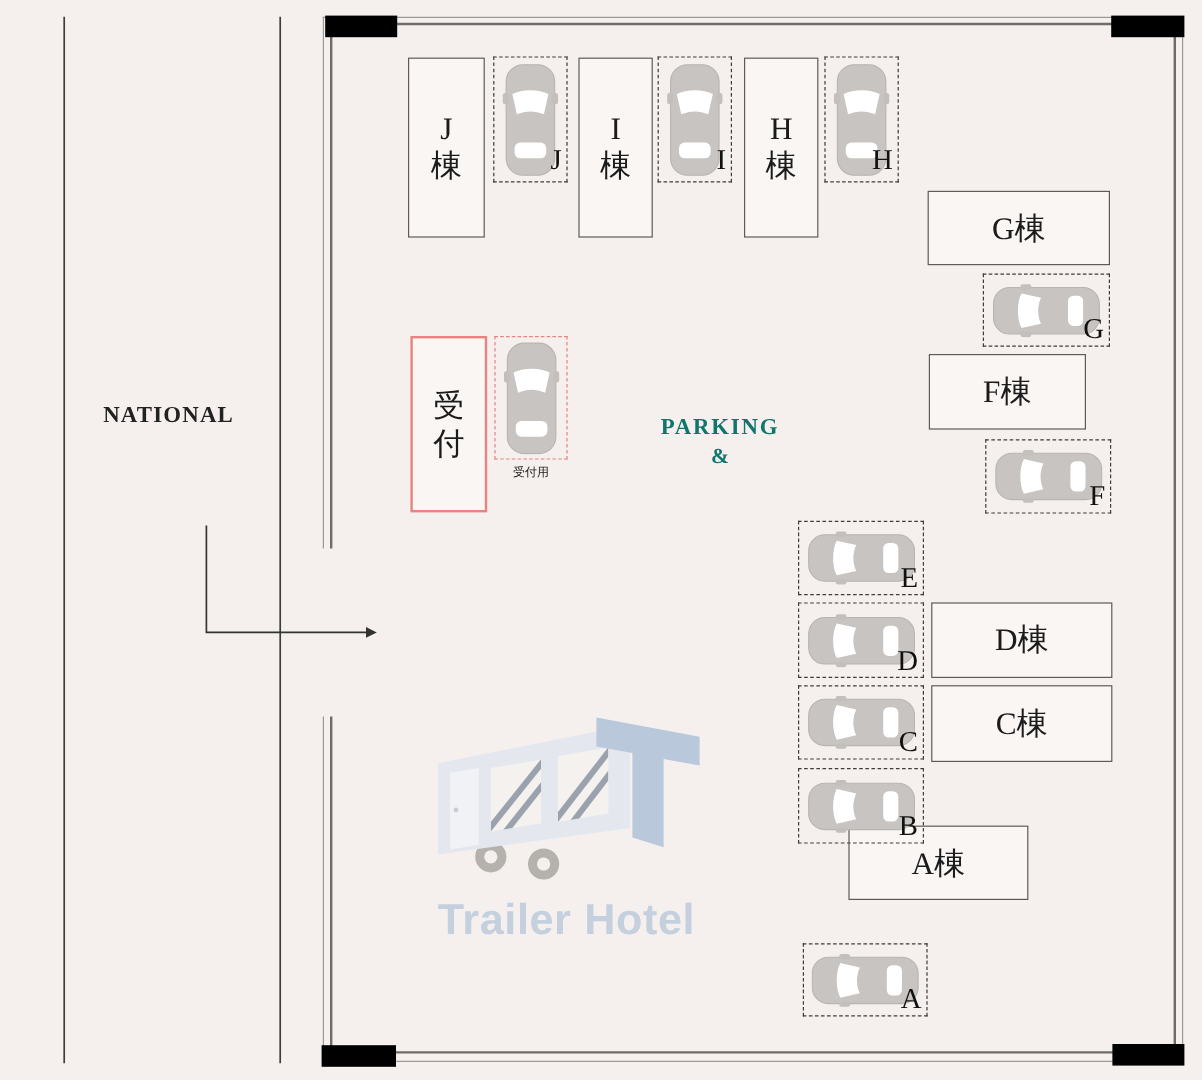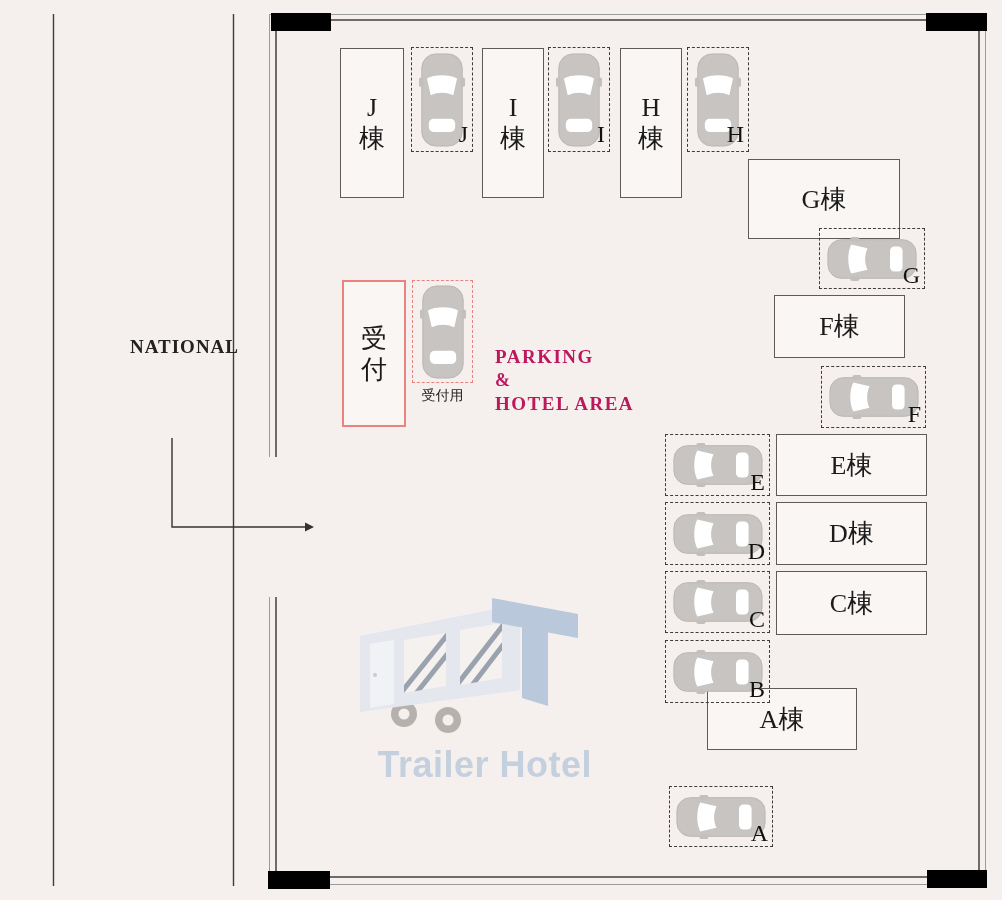--- a/index.html
+++ b/index.html
@@ -32,36 +32,36 @@
   .spot.v .car{width:48px;height:94px;}
   .spot.h .car{width:48px;height:90px;transform:rotate(-90deg);}
   .spot-letter{
     position:absolute;font-size:24px;line-height:24px;color:#111;
   }
   .spot.v .spot-letter{right:4px;bottom:5px;}
   .spot.h .spot-letter{right:4px;bottom:1px;}
 
   
   .hwy-label{
-    position:absolute;left:84px;top:334px;width:155px;text-align:right;
+    position:absolute;left:63px;top:334px;width:155px;text-align:center;
     font-weight:bold;font-size:19px;line-height:26px;letter-spacing:1px;color:#222;
   }
   .area-label{
-    position:absolute;left:495px;top:345px;width:210px;text-align:left;
-    font-weight:bold;color:#be185d;
+    position:absolute;left:495px;top:345px;width:210px;text-align:center;
+    font-weight:bold;color:#0f766e;
   }
   .area-label .l1,.area-label .l3{font-size:19px;line-height:24px;letter-spacing:1.5px;}
   .area-label .l2{font-size:18px;line-height:23px;}
   .spot-caption{
     position:absolute;left:410px;top:387px;width:65px;text-align:center;
-    font-size:14px;color:#222;
-  }
-
-  
-  .watermark{position:absolute;left:328px;top:590px;width:264px;text-align:right;}
+    font-size:10px;color:#222;
+  }
+
+  
+  .watermark{position:absolute;left:340px;top:590px;width:264px;text-align:center;}
   .watermark .wm-text{
     font-family:"Liberation Sans","DejaVu Sans",sans-serif;
     font-weight:bold;font-size:36px;letter-spacing:0.5px;
     color:#c5d0de;margin-top:0px;white-space:nowrap;
   }
 </style>
 </head>
 <body>
 
 <div class="stage">
@@ -156,31 +156,27 @@
   <div class="spot v red" style="left:412px;top:280px;width:61px;height:103px">
     <svg class="car" viewBox="0 0 50 100">
         <use href="#car-top"></use>
       </svg>
   </div>
   <div class="spot-caption">受付用</div>
 
   <div class="area-label">
     <div class="l1">PARKING</div>
     <div class="l2">&amp;</div>
-    <div class="l3">HOTEL AREA</div>
-  </div>
-
-  <div class="bldg" style="left:748px;top:159px;width:152px;height:80px">
+  </div>
+
+  <div class="bldg" style="left:773px;top:159px;width:152px;height:62px">
     <span>G棟</span>
   </div>
   <div class="bldg" style="left:774px;top:295px;width:131px;height:63px">
     <span>F棟</span>
-  </div>
-  <div class="bldg" style="left:776px;top:434px;width:151px;height:62px">
-    <span>E棟</span>
   </div>
   <div class="bldg" style="left:776px;top:502px;width:151px;height:63px">
     <span>D棟</span>
   </div>
   <div class="bldg" style="left:776px;top:571px;width:151px;height:64px">
     <span>C棟</span>
   </div>
   <div class="bldg" style="left:707px;top:688px;width:150px;height:62px">
     <span>A棟</span>
   </div>

